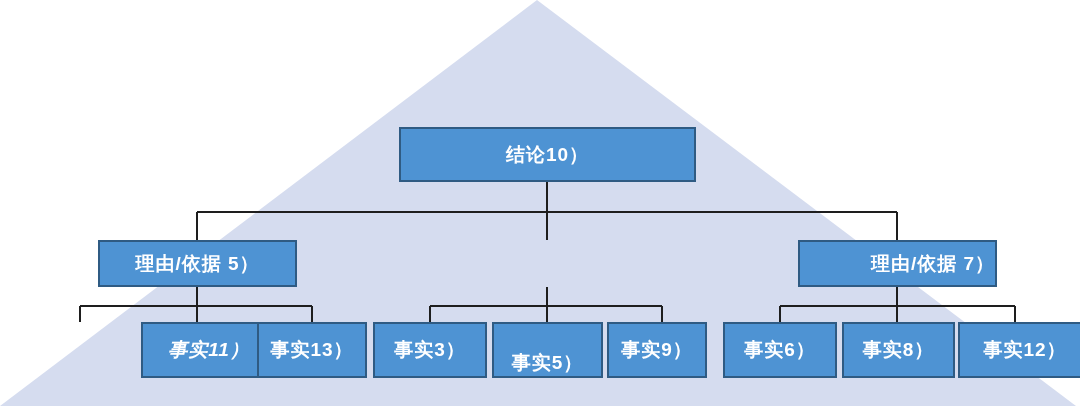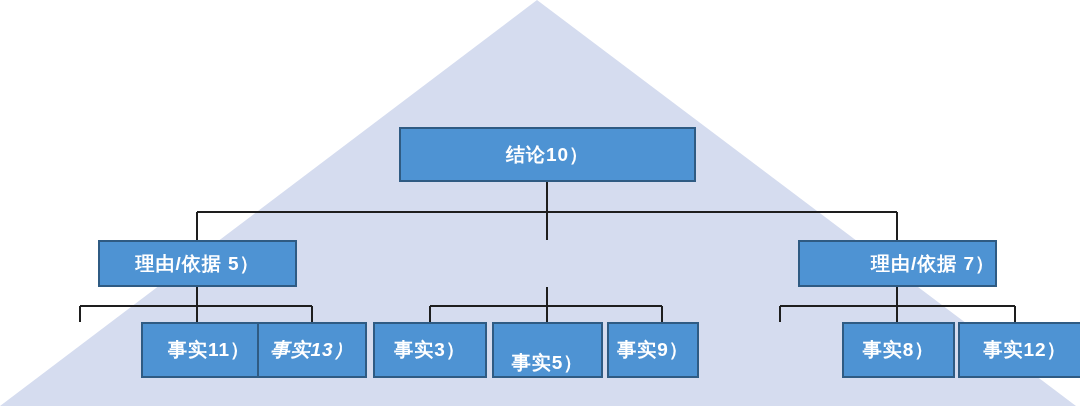--- a/index.html
+++ b/index.html
@@ -50,25 +50,25 @@
   
   .conclusion { left: 399px; top: 127px; width: 297px; height: 55px; }
   
   .reason   { top: 240px; height: 47px; width: 199px; }
   .reason-0 { left: 98px; }
   .reason-1 { left: 448px; }
   .reason-2 { left: 798px; justify-content: flex-end; }
   
   .fact   { top: 322px; height: 56px; }
   .fact-0 { left: 23px;  width: 114px; }
-  .fact-1 { left: 141px; width: 136px; }
-  .fact-2 { left: 257px; width: 110px; font-style: italic; }
+  .fact-1 { left: 141px; width: 136px; font-style: italic; }
+  .fact-2 { left: 257px; width: 110px; }
   .fact-3 { left: 373px; width: 114px; }
   .fact-4 { left: 492px; width: 111px; align-items: flex-end; }
-  .fact-5 { left: 607px; width: 92px; text-align: right; }
+  .fact-5 { left: 607px; width: 100px; text-align: right; }
   .fact-6 { left: 723px; width: 114px; }
   .fact-7 { left: 842px; width: 113px; }
   .fact-8 { left: 958px; width: 134px; }
 </style>
 </head>
 <body>
 
 <div class="stage">
 
   <div class="triangle"></div>
@@ -115,20 +115,23 @@
   </div>
   <div class="node fact fact-3">
     <span>事实3）</span>
   </div>
   <div class="node fact fact-4">
     <span>事实5）</span>
   </div>
   <div class="node fact fact-5">
     <span>事实9）</span>
   </div>
+  <div class="node fact fact-6">
+    <span>事实6）</span>
+  </div>
   <div class="node fact fact-7">
     <span>事实8）</span>
   </div>
   <div class="node fact fact-8">
     <span>事实12）</span>
   </div>
 
 </div>
 
 </body></html>

